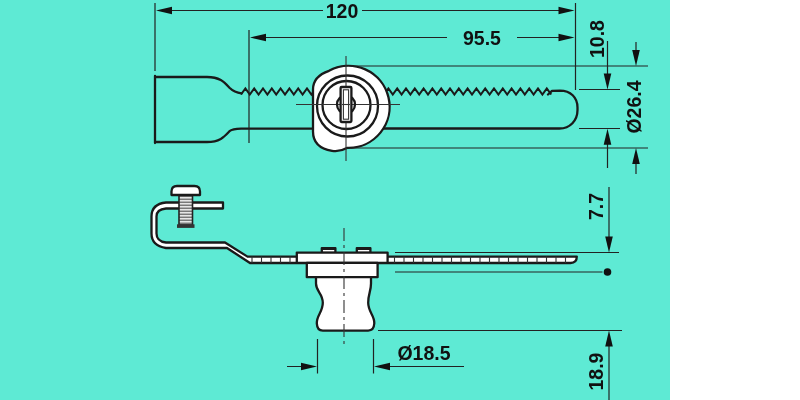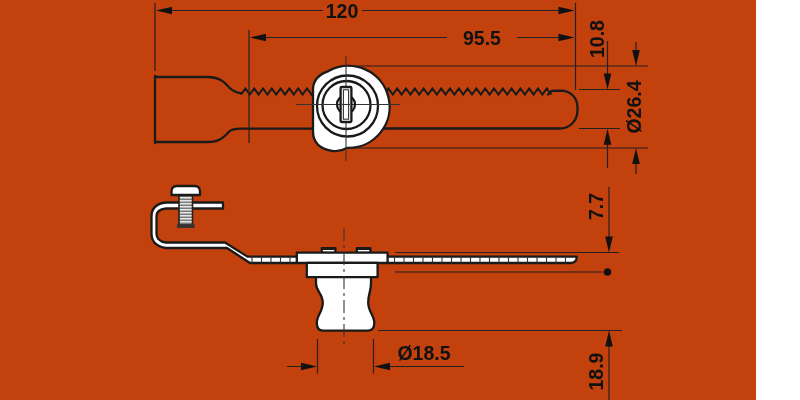--- a/index.html
+++ b/index.html
@@ -1,16 +1,16 @@
 <!DOCTYPE html>
 <html><head>
 <meta charset="utf-8">
 <style>
   html,body{margin:0;padding:0;background:#ffffff;}
-  .stage{position:relative;width:756px;height:400px;background:#c2410c;overflow:hidden;}
+  .stage{position:relative;width:670px;height:400px;background:#5eead4;overflow:hidden;}
   svg{display:block;}
   .outline{stroke:#1a1a1a;stroke-width:2.3;fill:none;stroke-linejoin:round;stroke-linecap:round;}
   .outline-f{stroke:#1a1a1a;stroke-width:2.3;fill:#ffffff;stroke-linejoin:round;}
   .teeth{stroke:#1a1a1a;stroke-width:2;fill:none;stroke-linejoin:miter;}
   .dim{stroke:#222222;stroke-width:1.2;fill:none;}
   .thin{stroke:#333333;stroke-width:1.1;fill:none;}
   .cl{stroke:#333333;stroke-width:1.1;fill:none;stroke-dasharray:13 4 3 4;}
   .arrow{fill:#111111;stroke:none;}
   .dimtxt{font-family:"Liberation Sans",sans-serif;font-weight:bold;font-size:19.5px;fill:#111111;}
   .anchor-mid{text-anchor:middle;}

